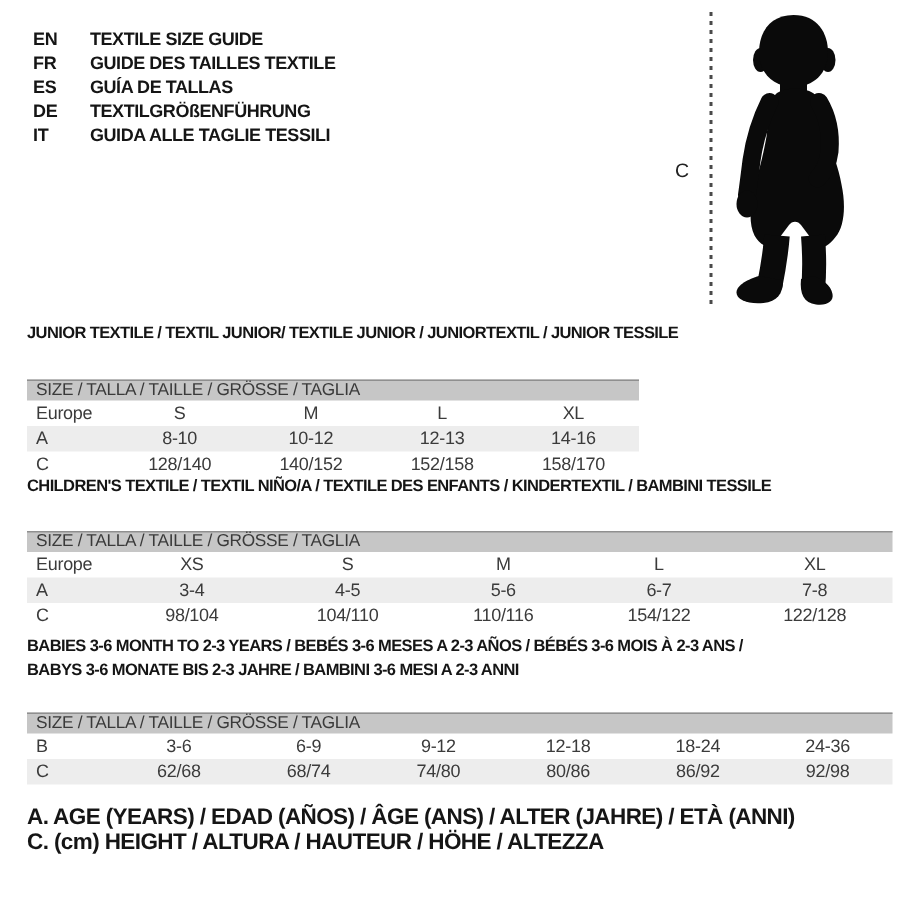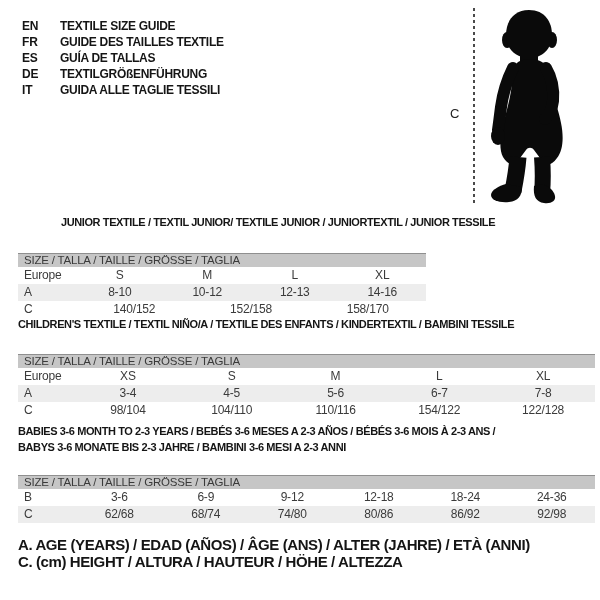--- a/index.html
+++ b/index.html
@@ -22,21 +22,21 @@
 
   
   .figure-svg{position:absolute;left:478px;top:7px;}
   .dash-line{position:absolute;left:473px;top:8px;width:2px;height:198px;
     background:repeating-linear-gradient(to bottom,#4a4a4a 0 3px,transparent 3px 6px);}
   .c-label{position:absolute;left:450px;top:106px;font-size:13px;font-weight:500;color:#222;}
 
   
   .sec-title{position:absolute;left:18px;font-size:11px;font-weight:bold;color:var(--title-color);
     letter-spacing:-0.4px;white-space:nowrap;line-height:16px;}
-  .sec1-title{top:214px;margin-left:43px;}
+  .sec1-title{top:214px;}
   .sec2-title{top:316px;}
   .sec3-title{top:423px;}
 
   
   .tbl{position:absolute;left:18px;margin-top:11px;}
   .tbl1{top:242px;width:408px;}
   .tbl2{top:343px;width:577px;}
   .tbl3{top:464px;width:577px;}
   .size-bar{height:13px;line-height:13px;background:var(--bar-bg);border-top:1px solid var(--bar-border);
     padding-left:6px;font-size:11.5px;color:#3a3a3a;letter-spacing:-0.2px;}
@@ -114,20 +114,21 @@
     </div>
     <div class="trow shaded">
       <span class="lc">A</span>
       <span class="dc">8-10</span>
       <span class="dc">10-12</span>
       <span class="dc">12-13</span>
       <span class="dc">14-16</span>
     </div>
     <div class="trow">
       <span class="lc">C</span>
+      <span class="dc">128/140</span>
       <span class="dc">140/152</span>
       <span class="dc">152/158</span>
       <span class="dc">158/170</span>
     </div>
   </div>
 
   <div class="sec-title sec2-title">CHILDREN'S TEXTILE / TEXTIL NIÑO/A / TEXTILE DES ENFANTS / KINDERTEXTIL / BAMBINI TESSILE</div>
   <div class="tbl tbl2">
     <div class="size-bar">SIZE / TALLA / TAILLE / GRÖSSE / TAGLIA</div>
     <div class="trow">

